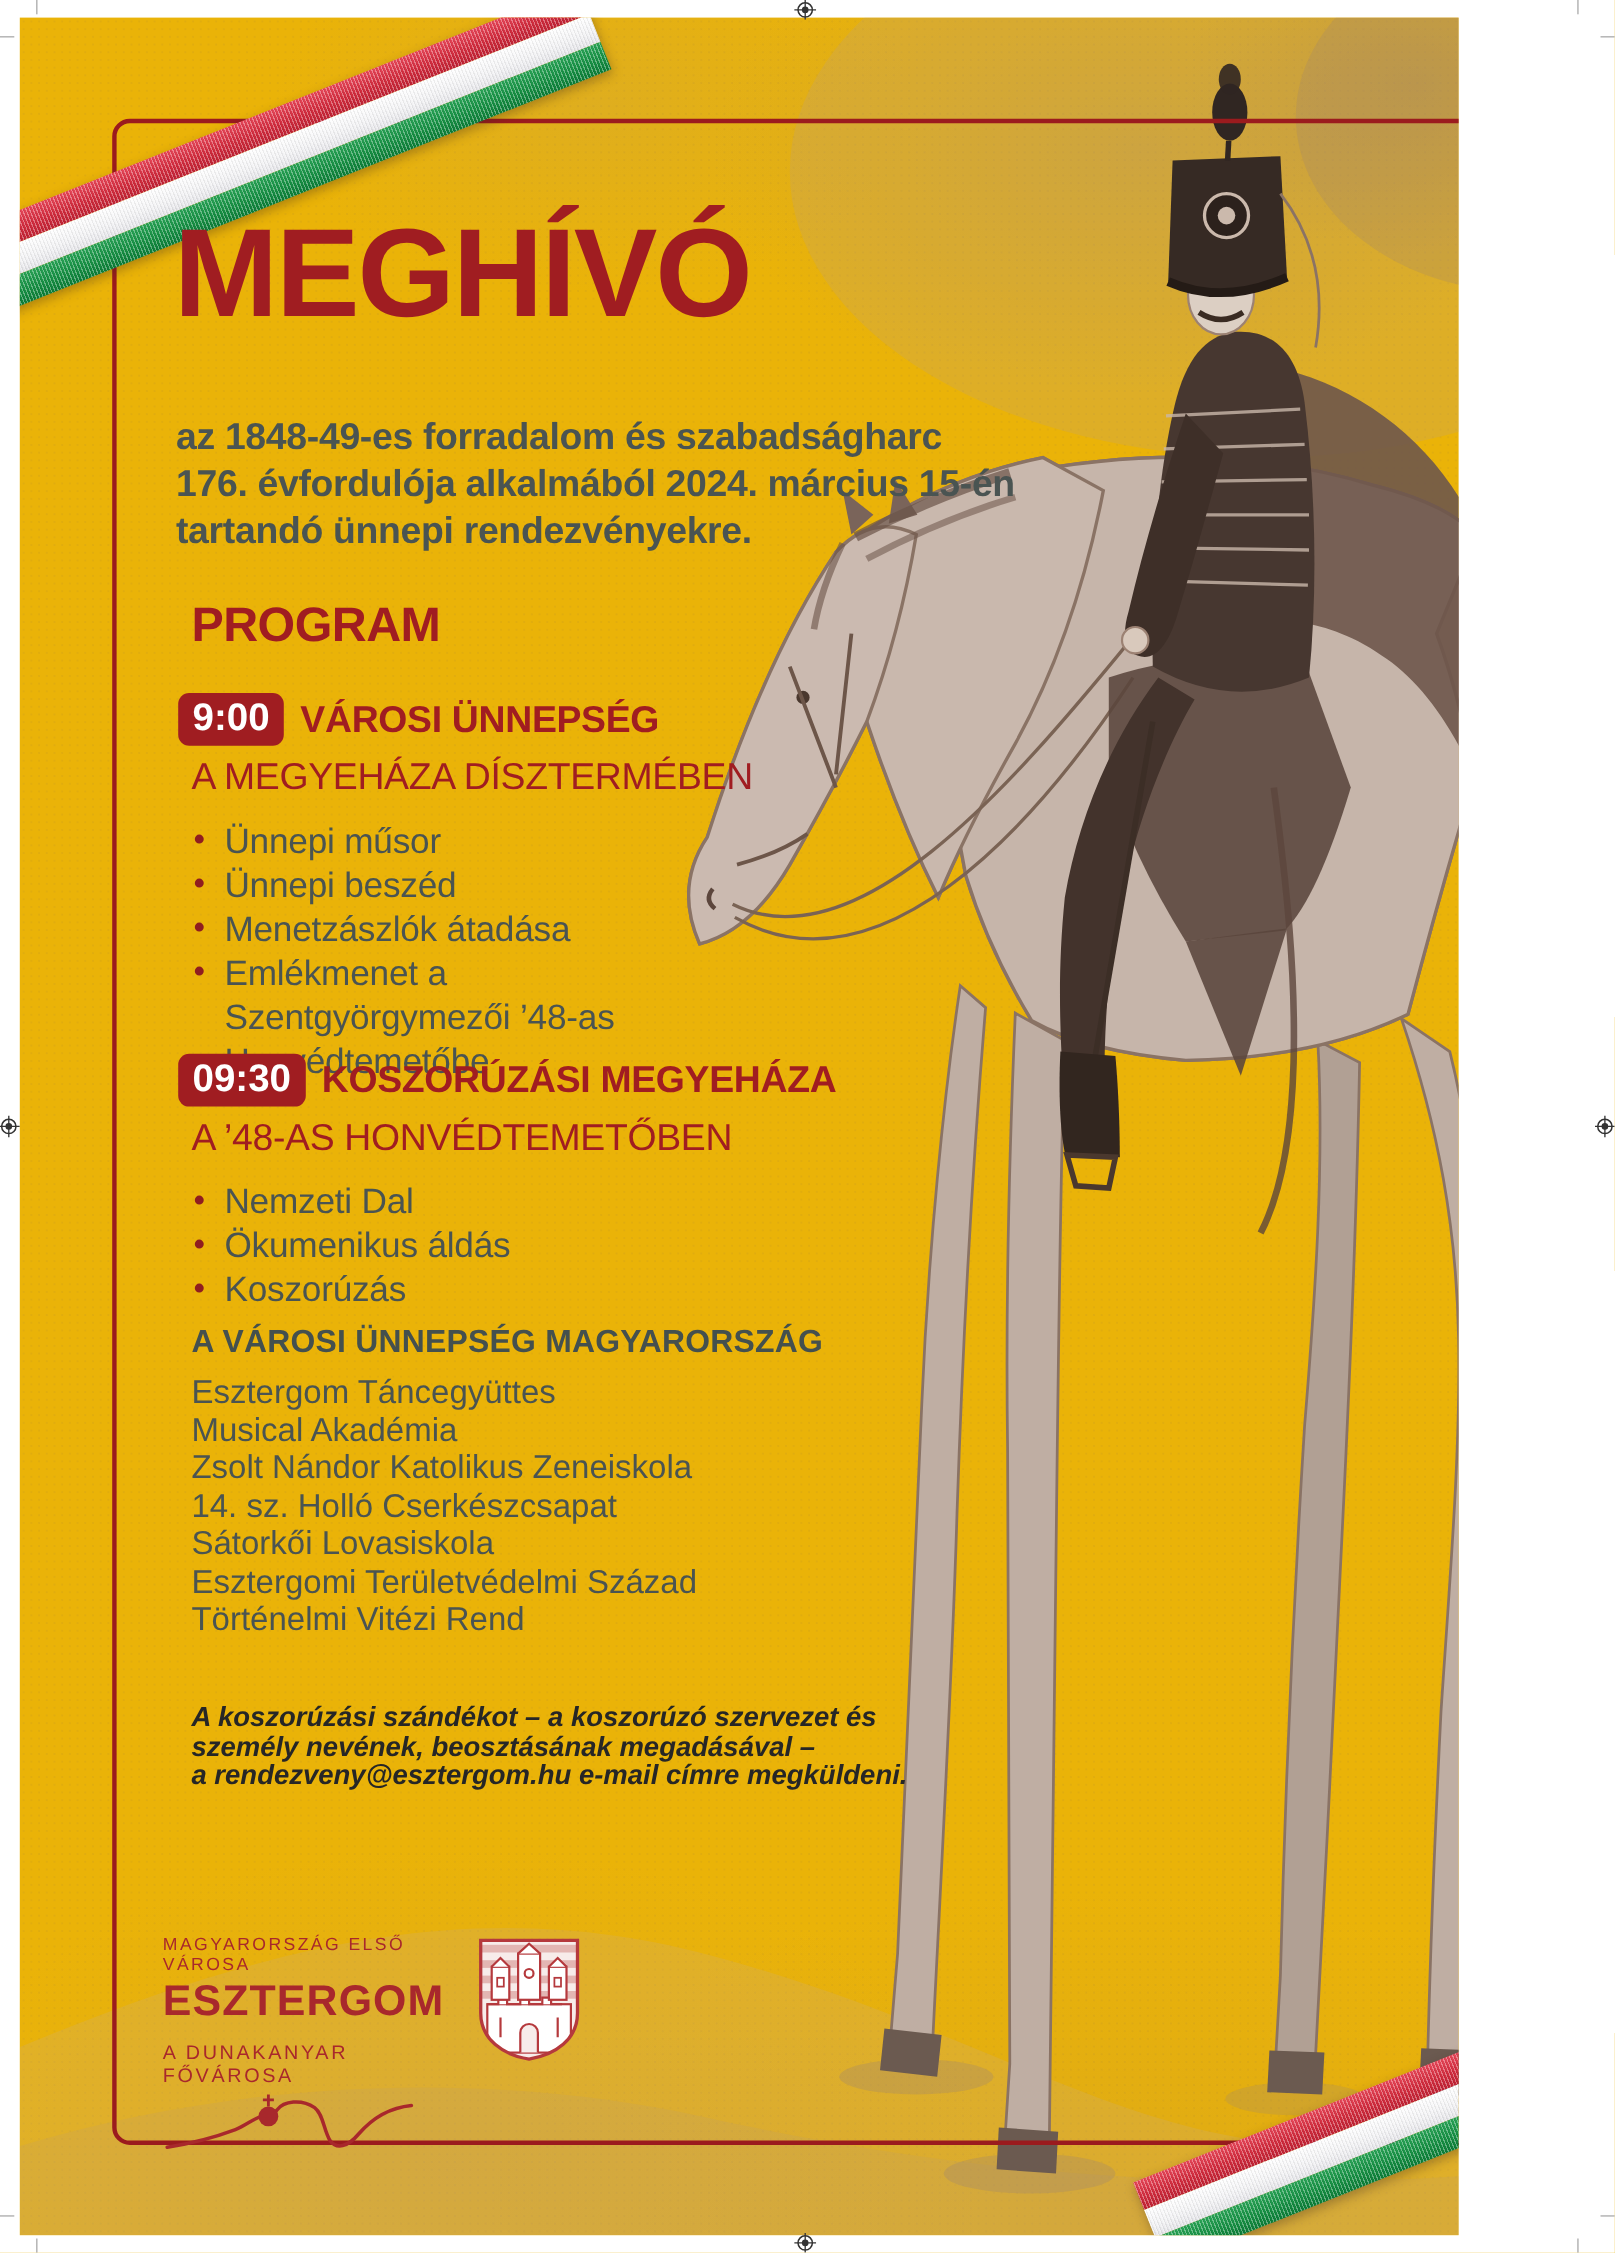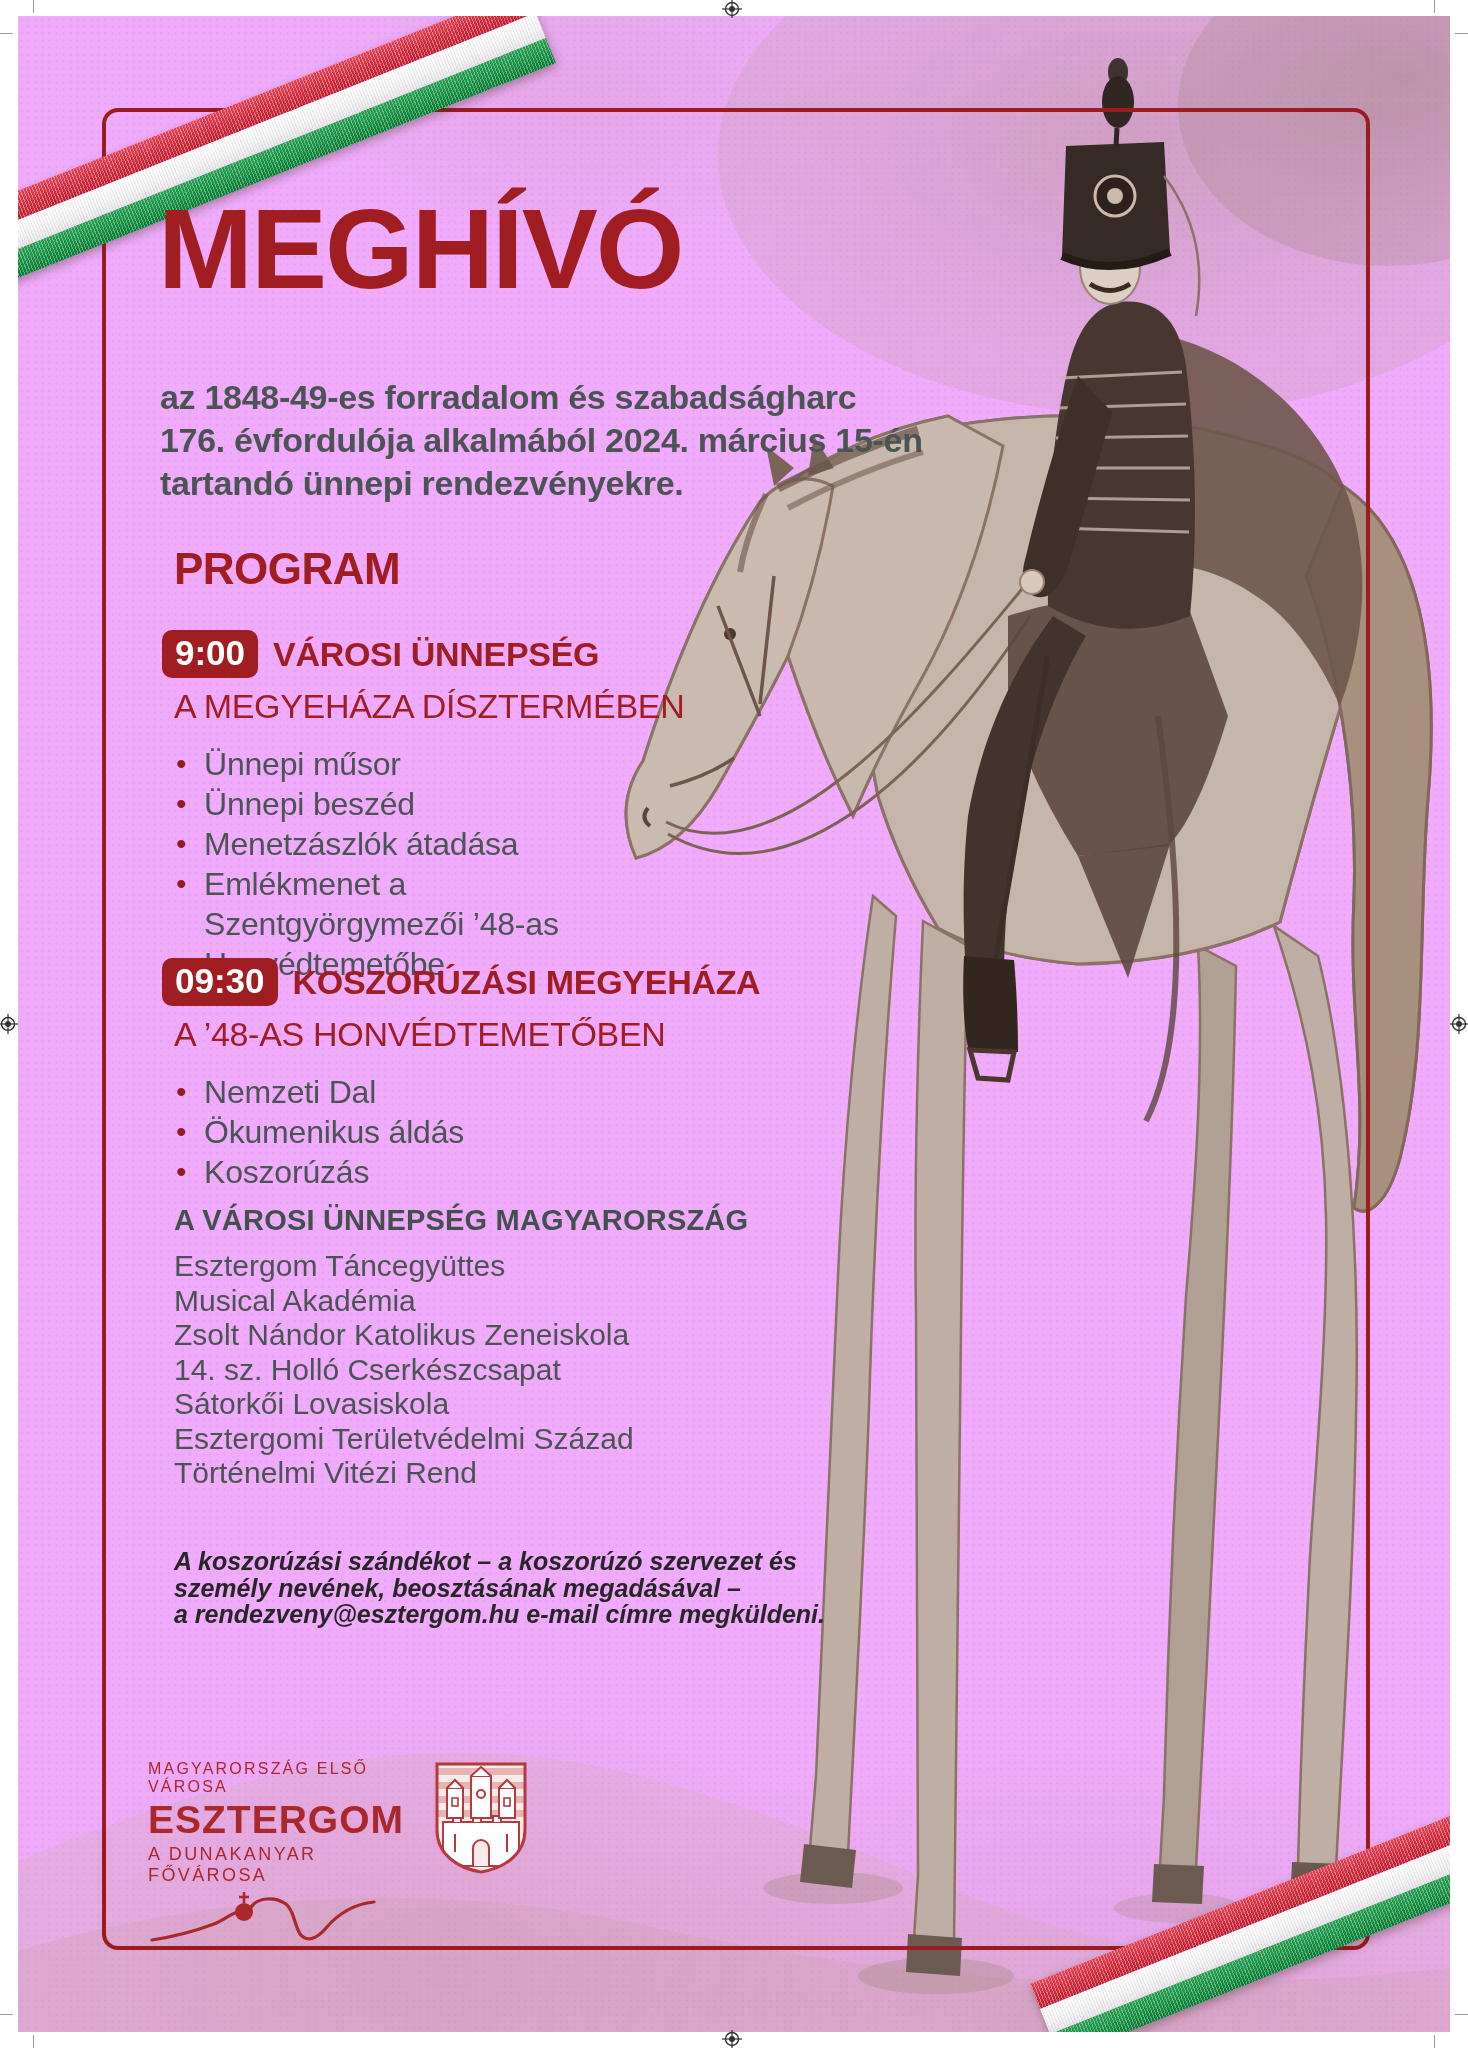--- a/index.html
+++ b/index.html
@@ -2,22 +2,22 @@
 <html><head>
 <meta charset="utf-8">
 <style>
   html,body{margin:0;padding:0;}
   body{
     width:1468px;height:2048px;position:relative;background:#ffffff;
     font-family:"Liberation Sans","DejaVu Sans",sans-serif;
     overflow:hidden;
   }
   .sheet{
-    position:absolute;left:18px;top:16px;width:1432px;height:2016px;
-    background:#f0abfc;
+    position:absolute;left:18px;top:16px;width:1308px;height:2016px;
+    background:#eab308;
     overflow:hidden;
   }
   .halftone{
     position:absolute;inset:0;
     background-image:radial-gradient(rgba(110,92,82,.075) 1.1px, transparent 1.2px);
     background-size:7px 7px;
     pointer-events:none;
   }
   .wash{
     position:absolute;inset:0;
@@ -87,21 +87,21 @@
   }
   .contributors-list{margin-top:12px;font-size:30px;color:#4a5452;line-height:34.5px;}
   .note{
     position:absolute;left:156px;top:1532px;
     font-size:25px;font-weight:bold;font-style:italic;color:#262626;line-height:26.5px;
     letter-spacing:0;
   }
   .logo{position:absolute;left:130px;top:1744px;width:280px;}
   .logo-top{font-size:16px;color:#a8282c;letter-spacing:2.2px;}
   .logo-name{font-size:39px;font-weight:bold;color:#a8282c;letter-spacing:1px;margin-top:2px;}
-  .logo-bottom{font-size:18px;color:#a8282c;letter-spacing:2.4px;margin-top:2px;}
+  .logo-bottom{font-size:18px;color:#a8282c;letter-spacing:2.4px;margin-top:14px;}
   .logo-squiggle{margin-top:4px;}
   .coat{position:absolute;left:415px;top:1744px;}
 </style>
 </head>
 <body>
 
 <div class="cropline" style="left:33px;top:0;width:1px;height:13px;"></div>
 <div class="cropline" style="left:0;top:33px;width:13px;height:1px;"></div>
 <div class="cropline" style="left:1434px;top:0;width:1px;height:13px;"></div>
 <div class="cropline" style="left:1455px;top:33px;width:13px;height:1px;"></div>

